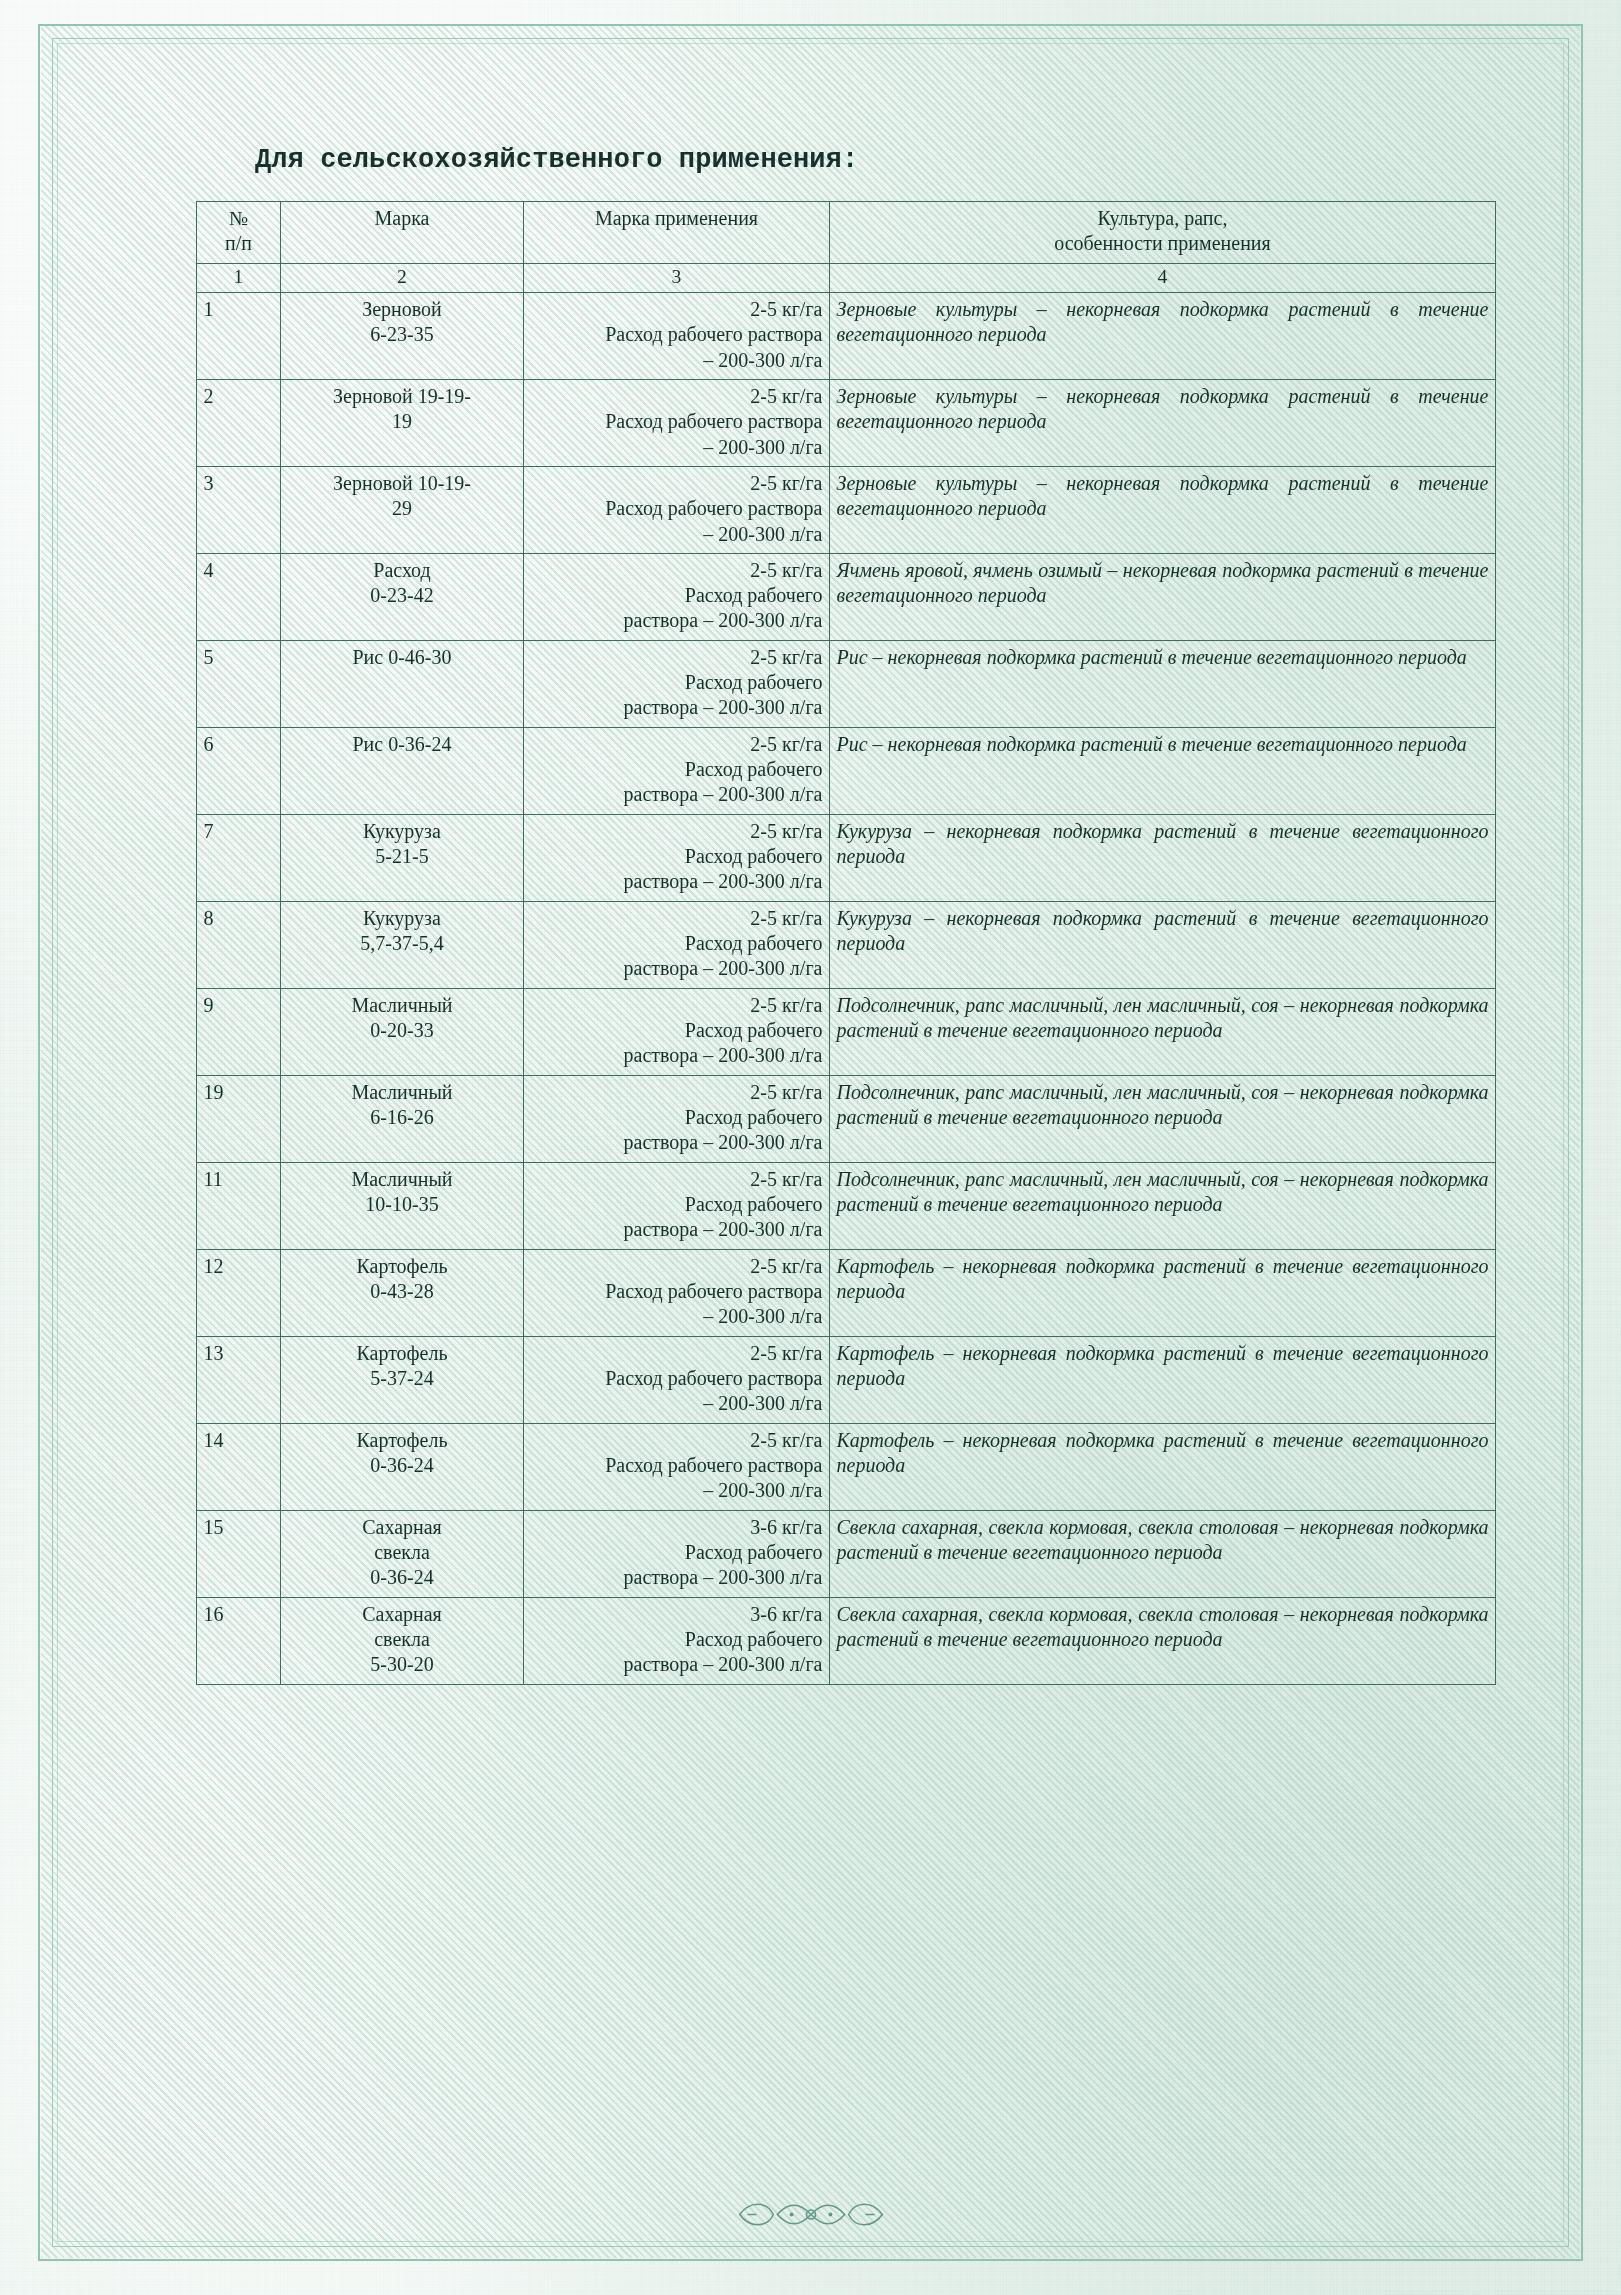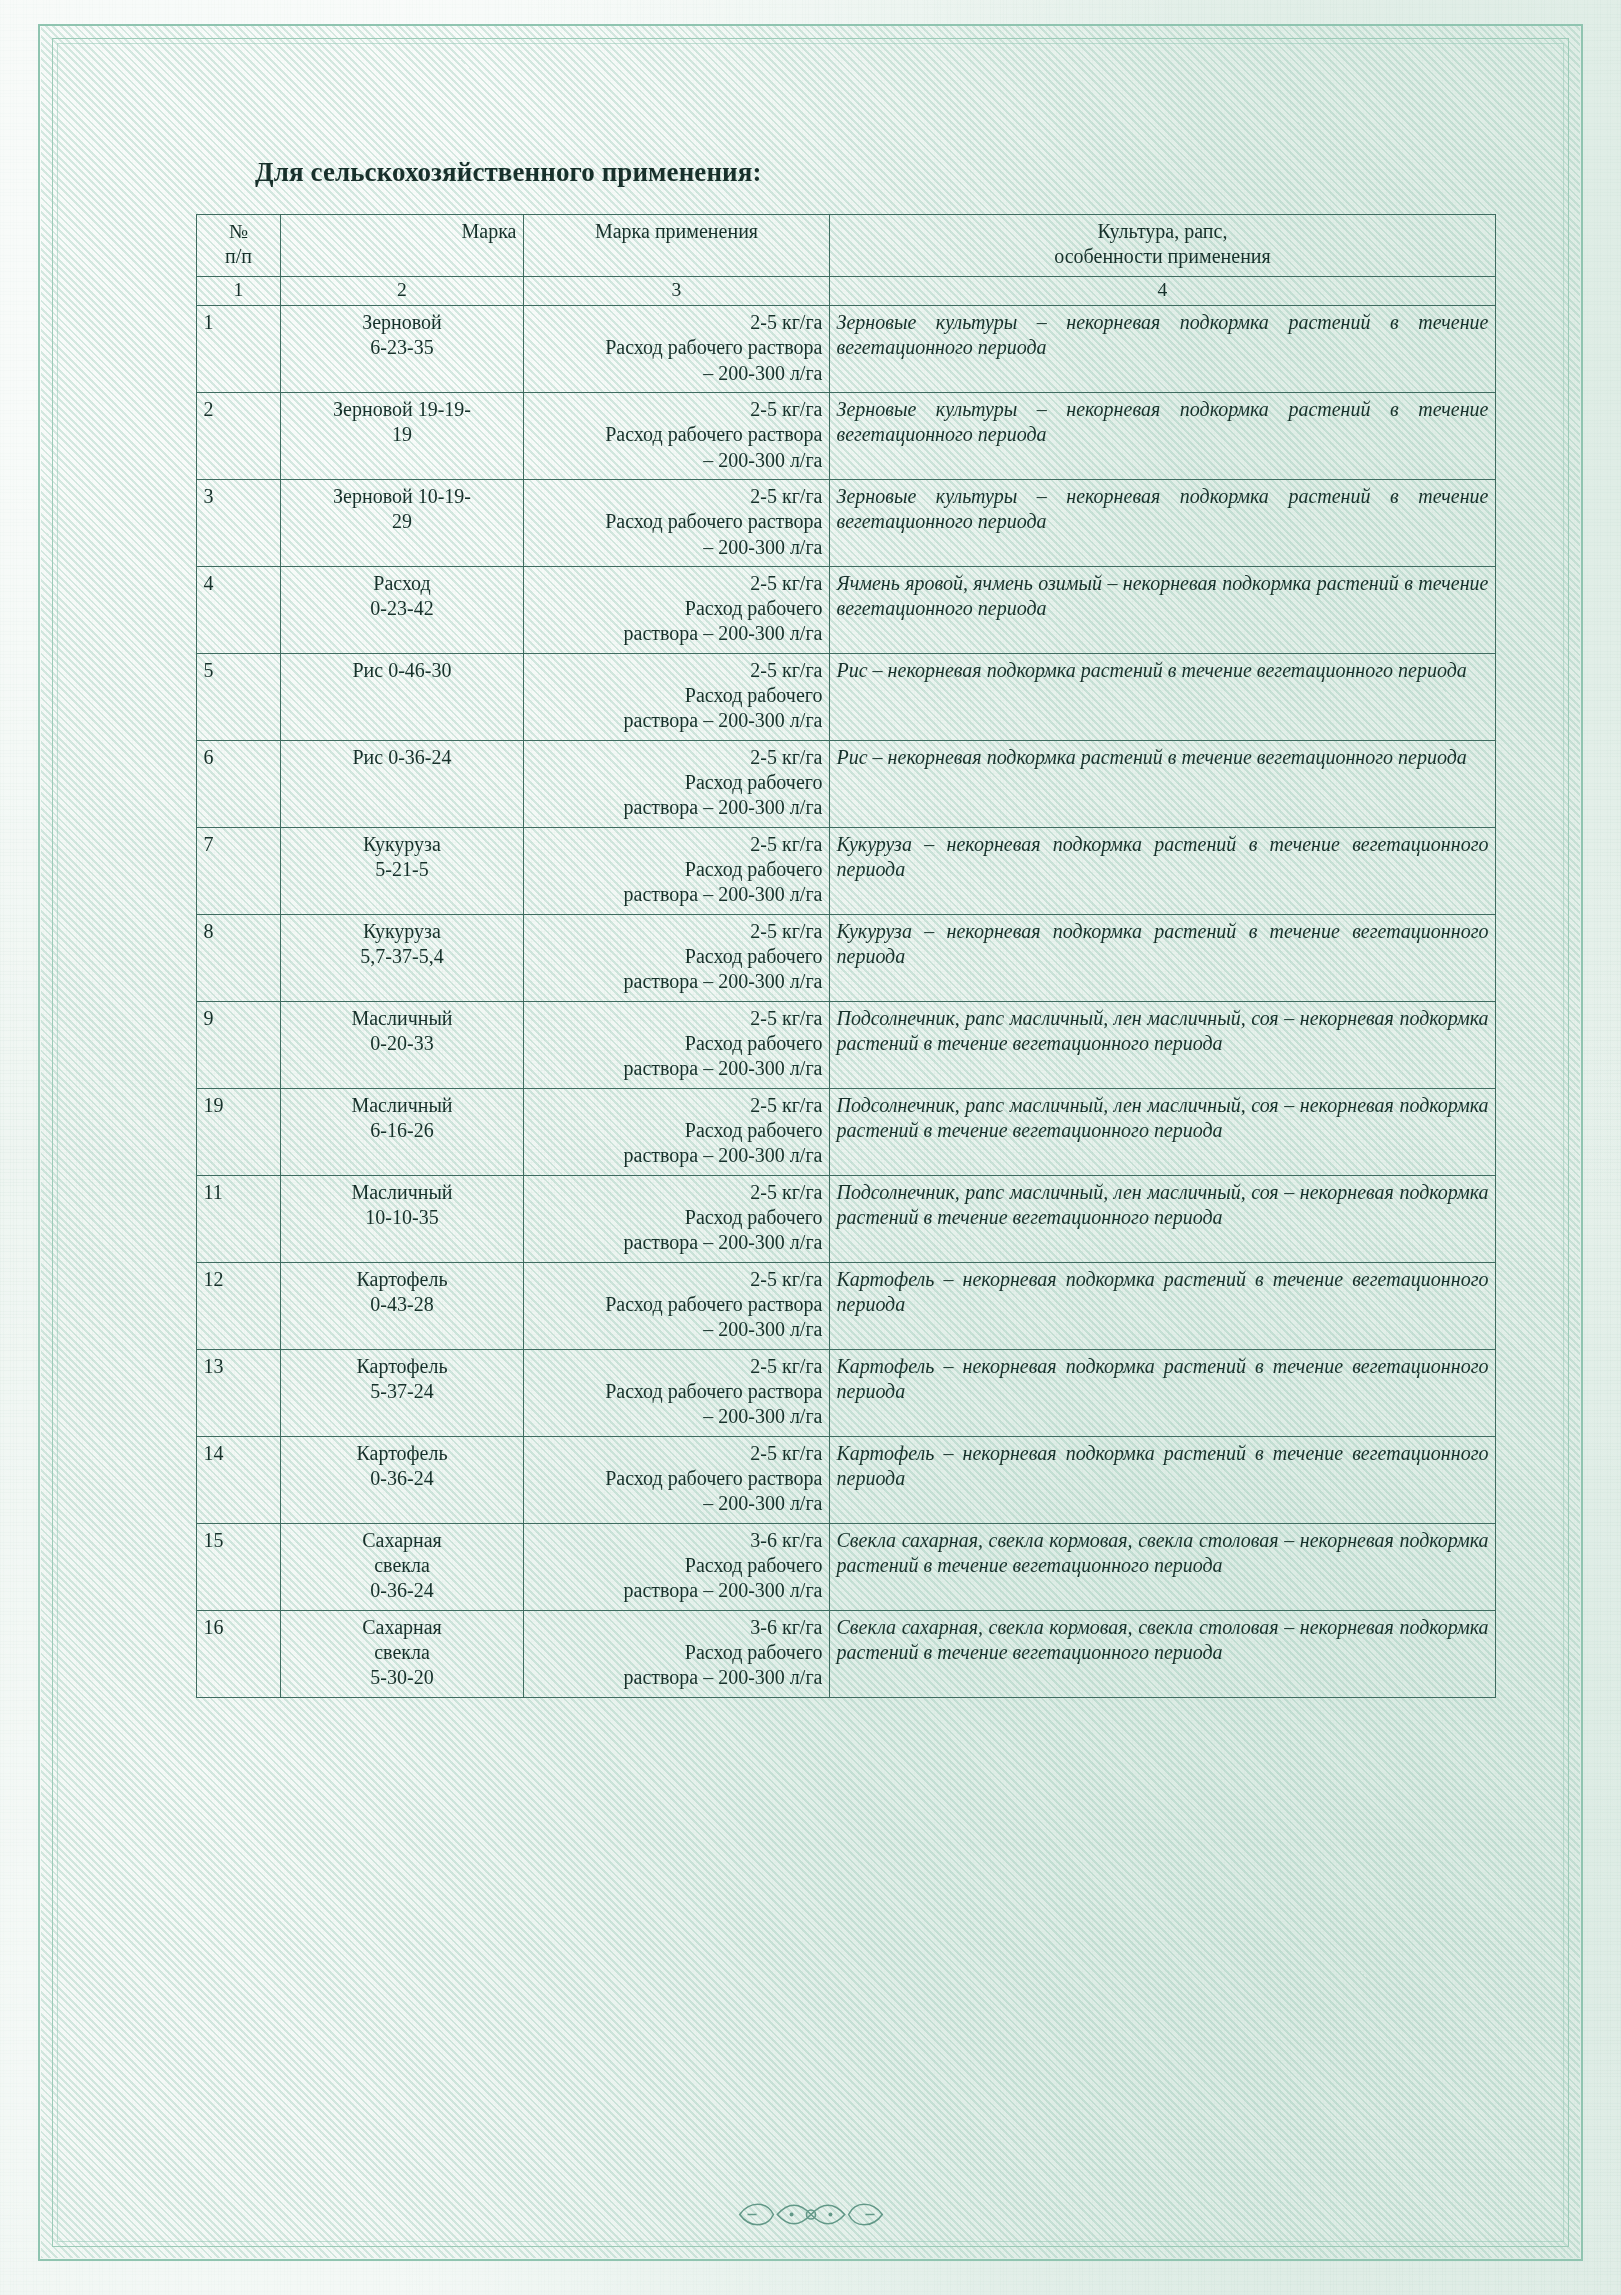--- a/index.html
+++ b/index.html
@@ -74,21 +74,22 @@
     position: absolute;
     left: 196px;
     top: 141px;
     width: 1303px;
   }
   .doc-title {
     font-size: 27px;
     font-weight: bold;
     letter-spacing: 0.1px;
     color: #18302b;
-    margin: 16px 0 26px 59px;
+    margin: 4px 0 26px 59px;
+    font-family: Liberation Mono, monospace;
   }
 
   table.main-table {
     border-collapse: collapse;
     width: 1299px;
     margin-left: 0;
     table-layout: fixed;
   }
   table.main-table td, table.main-table th {
     border: 1px solid #3f6b60;
@@ -108,21 +109,21 @@
     text-align: center;
     font-weight: normal;
     padding-top: 7.9px;
     padding-bottom: 7.9px;
   }
   th.head-no {
     text-align: center;
     line-height: 1.15;
   }
   th.head-mark {
-    text-align: right;
+    text-align: center;
     vertical-align: middle;
     padding-left: 10.5px;
     margin-left: 36px;
   }
   tr.numrow td {
     text-align: center;
     padding-top: 1.3px;
     padding-bottom: 2.6px;
     font-size: 19.6px;
   }

